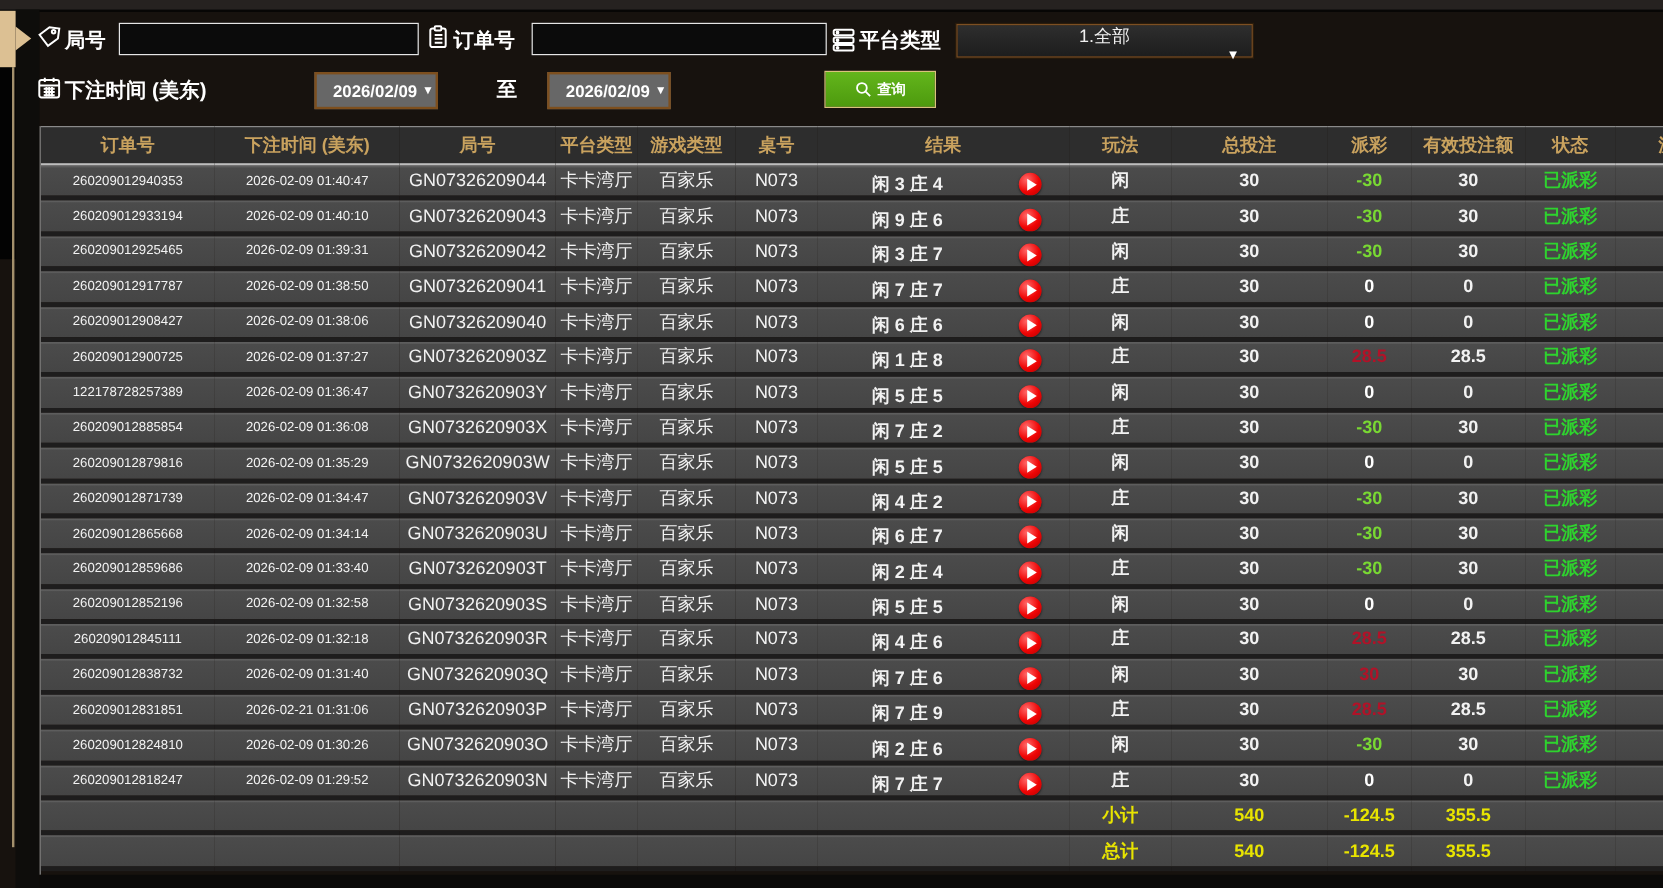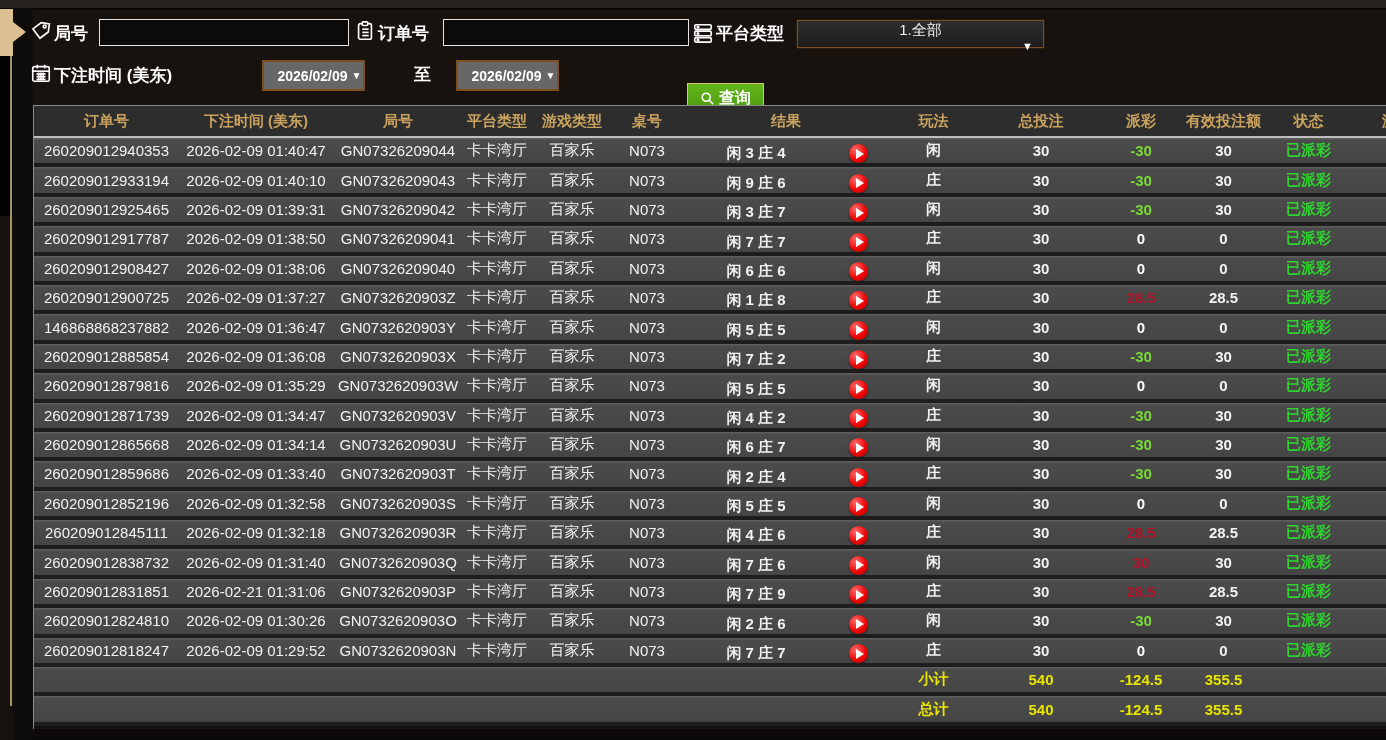--- a/index.html
+++ b/index.html
@@ -20,32 +20,32 @@
   .ficon svg{width:100%;height:100%;}
   .txt-input{position:absolute;height:25px;background:#0b0b0b;border:1px solid #e6e6e6;
     color:#fff;font-size:14px;padding:0 6px;outline:none;}
   .select-box{position:absolute;left:797px;top:20px;width:225px;height:26px;background:linear-gradient(#2e2e2e,#1d1d1d);
     border:1px solid #7d4f22;box-shadow:0 0 0 1px #2a1c0c;color:#f0f0f0;font-size:15px;
     display:flex;align-items:center;padding:0 10px;cursor:pointer;flex-direction:column;}
   .select-box .arrow{margin-left:auto;font-size:11px;color:#fff;}
   .date-btn{position:absolute;width:87px;height:27px;background:#676767;border:2px solid #7d4f1e;
     color:#fff;font-weight:bold;font-size:14px;display:flex;align-items:center;justify-content:center;gap:4px;cursor:pointer;padding-left:12px;}
   .date-btn .arrow{font-size:10px;}
-  .query-btn{position:absolute;left:687px;top:59px;height:29px;padding:0 12px;background:linear-gradient(#63b51c,#4d9a0e);
-    border:1px solid #d9c27c;color:#fff;font-weight:bold;font-size:16px;display:flex;align-items:center;gap:4px;cursor:pointer;margin-top:24px;}
+  .query-btn{position:absolute;left:687px;top:59px;height:29px;padding:0 24px;background:linear-gradient(#63b51c,#4d9a0e);
+    border:1px solid #d9c27c;color:#fff;font-weight:bold;font-size:12px;display:flex;align-items:center;gap:4px;cursor:pointer;}
   
   .table-wrap{position:absolute;left:33px;top:105px;width:1353px;height:624px;overflow:hidden;
     border-left:1px solid #8a8a8a;}
   table{border-collapse:separate;border-spacing:0;table-layout:fixed;width:1414px;}
   thead th{height:30px;background:#2d2d2d;border-top:1px solid #8a8a8a;border-bottom:2px solid #bdbdbd;
     color:#c9a25e;font-size:15px;font-weight:bold;text-align:center;padding:0;}
   tbody td{height:25.4px;border-bottom:4px solid #1e1d1d;
     background:linear-gradient(180deg,#5d5d5d 0,#5d5d5d 1px,#4b4b4b 2px,#454545 100%);
     color:#f2f2f2;font-size:15px;text-align:center;padding:0;white-space:nowrap;overflow:hidden;}
-  td.cell-order,td.cell-time{font-size:15px;}
+  td.cell-order,td.cell-time{font-size:11px;}
   td.cell-result,td.cell-play,td.cell-amt,td.cell-status{font-weight:bold;}
   td.cell-status{color:#2ed32e;}
   .pay-neg{color:#79d833;margin-top:39px;}
   .pay-pos{color:#b11228;}
   .pay-zero{color:#ffffff;}
   .result-flex{display:flex;align-items:flex-end;height:100%;}
   .result-text{flex:0 0 150px;text-align:center;font-weight:bold;}
   .play-icon{width:19px;height:19px;border-radius:50%;margin-left:18px;position:relative;cursor:pointer;
     background:radial-gradient(circle at 35% 30%,#ff6a6a,#ef0505 55%,#b40000);box-shadow:0 1px 2px rgba(0,0,0,.6);}
   .play-icon::after{content:'';position:absolute;left:7px;top:4.5px;width:0;height:0;
@@ -290,21 +290,21 @@
       </td>
       <td class="cell-play">庄</td>
       <td class="cell-amt">30</td>
       <td class="cell-amt payout pay-pos">28.5</td>
       <td class="cell-amt">28.5</td>
       <td class="cell-status">已派彩</td>
       <td></td>
     </tr>
 
     <tr>
-      <td class="cell-order">146868868237882</td>
+      <td class="cell-order">122178728257389</td>
       <td class="cell-time">2026-02-09 01:36:47</td>
       <td>GN0732620903Y</td>
       <td>卡卡湾厅</td>
       <td>百家乐</td>
       <td>N073</td>
       <td class="cell-result">
         <span class="result-flex">
           <span class="result-text">闲 5 庄 5</span>
           <span class="play-icon"></span>
         </span>

